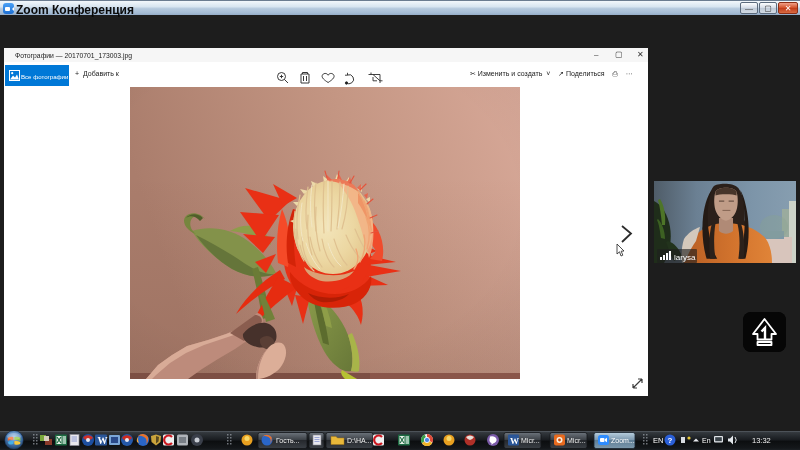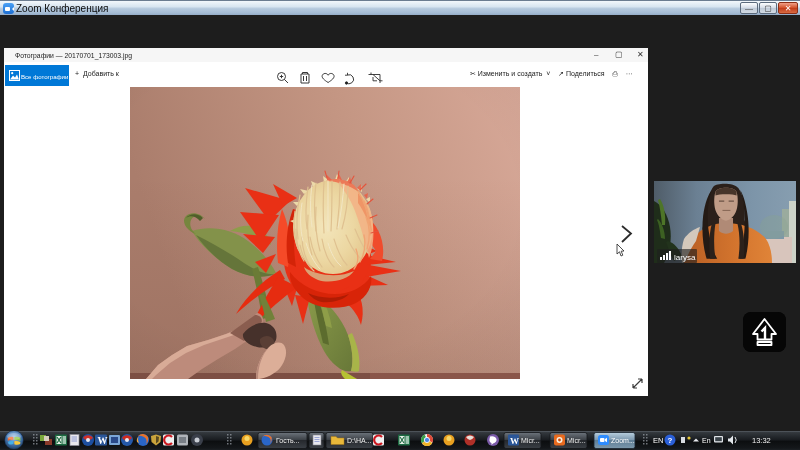--- a/index.html
+++ b/index.html
@@ -8,21 +8,21 @@
 #screen { position:absolute; top:0; left:0; width:800px; height:450px; background:#1d1d1d; }
 
 
 #zbar { position:absolute; top:0; left:0; width:800px; height:15px;
   background:linear-gradient(#f2f7fb 0%, #d8e5f0 40%, #b5c9dd 55%, #a5bcd4 85%, #93abc6 100%);
   border-top:1px solid #6b7c90; }
 #zicon { position:absolute; top:2px; left:3px; width:11px; height:11px; border-radius:3px;
   background:linear-gradient(#4aa0f5,#1d6fd3); }
 #zicon:before { content:""; position:absolute; left:2px; top:3.5px; width:4.5px; height:4px; background:#fff; border-radius:1px; }
 #zicon:after { content:""; position:absolute; left:6.5px; top:3.5px; width:0; height:0; border:2px solid transparent; border-right-color:#fff; }
-#ztitle { position:absolute; top:2px; left:16px; font-size:10px; font-weight:normal; color:#0a0a0a; }
+#ztitle { position:absolute; top:2px; left:16px; font-size:12px; font-weight:bold; color:#0a0a0a; }
 .wbtn { position:absolute; top:1px; height:12px; width:18px; border:1px solid #5b6a7c; border-radius:2px;
   background:linear-gradient(#fdfeff,#d7dee8 45%,#bec9d6 50%,#d3dbe4); color:#333; font-size:8px; text-align:center; line-height:11px; }
 #wmin { left:740px; } #wmax { left:759px; }
 #wclose { left:778px; width:20px; background:linear-gradient(#f0a088,#d4552f 45%,#c03a18 50%,#d96b42); color:#fff; border-color:#8c2e16; }
 
 
 #pwin { position:absolute; left:4px; top:48px; width:644px; height:348px; background:#fff; }
 #ptitle { position:absolute; left:0; top:0; width:644px; height:14px; background:#f6f6f6; }
 #ptitle .txt { position:absolute; left:11px; top:3.5px; font-size:6.8px; color:#222; }
 .pctrl { position:absolute; top:2px; font-size:8px; color:#333; }

